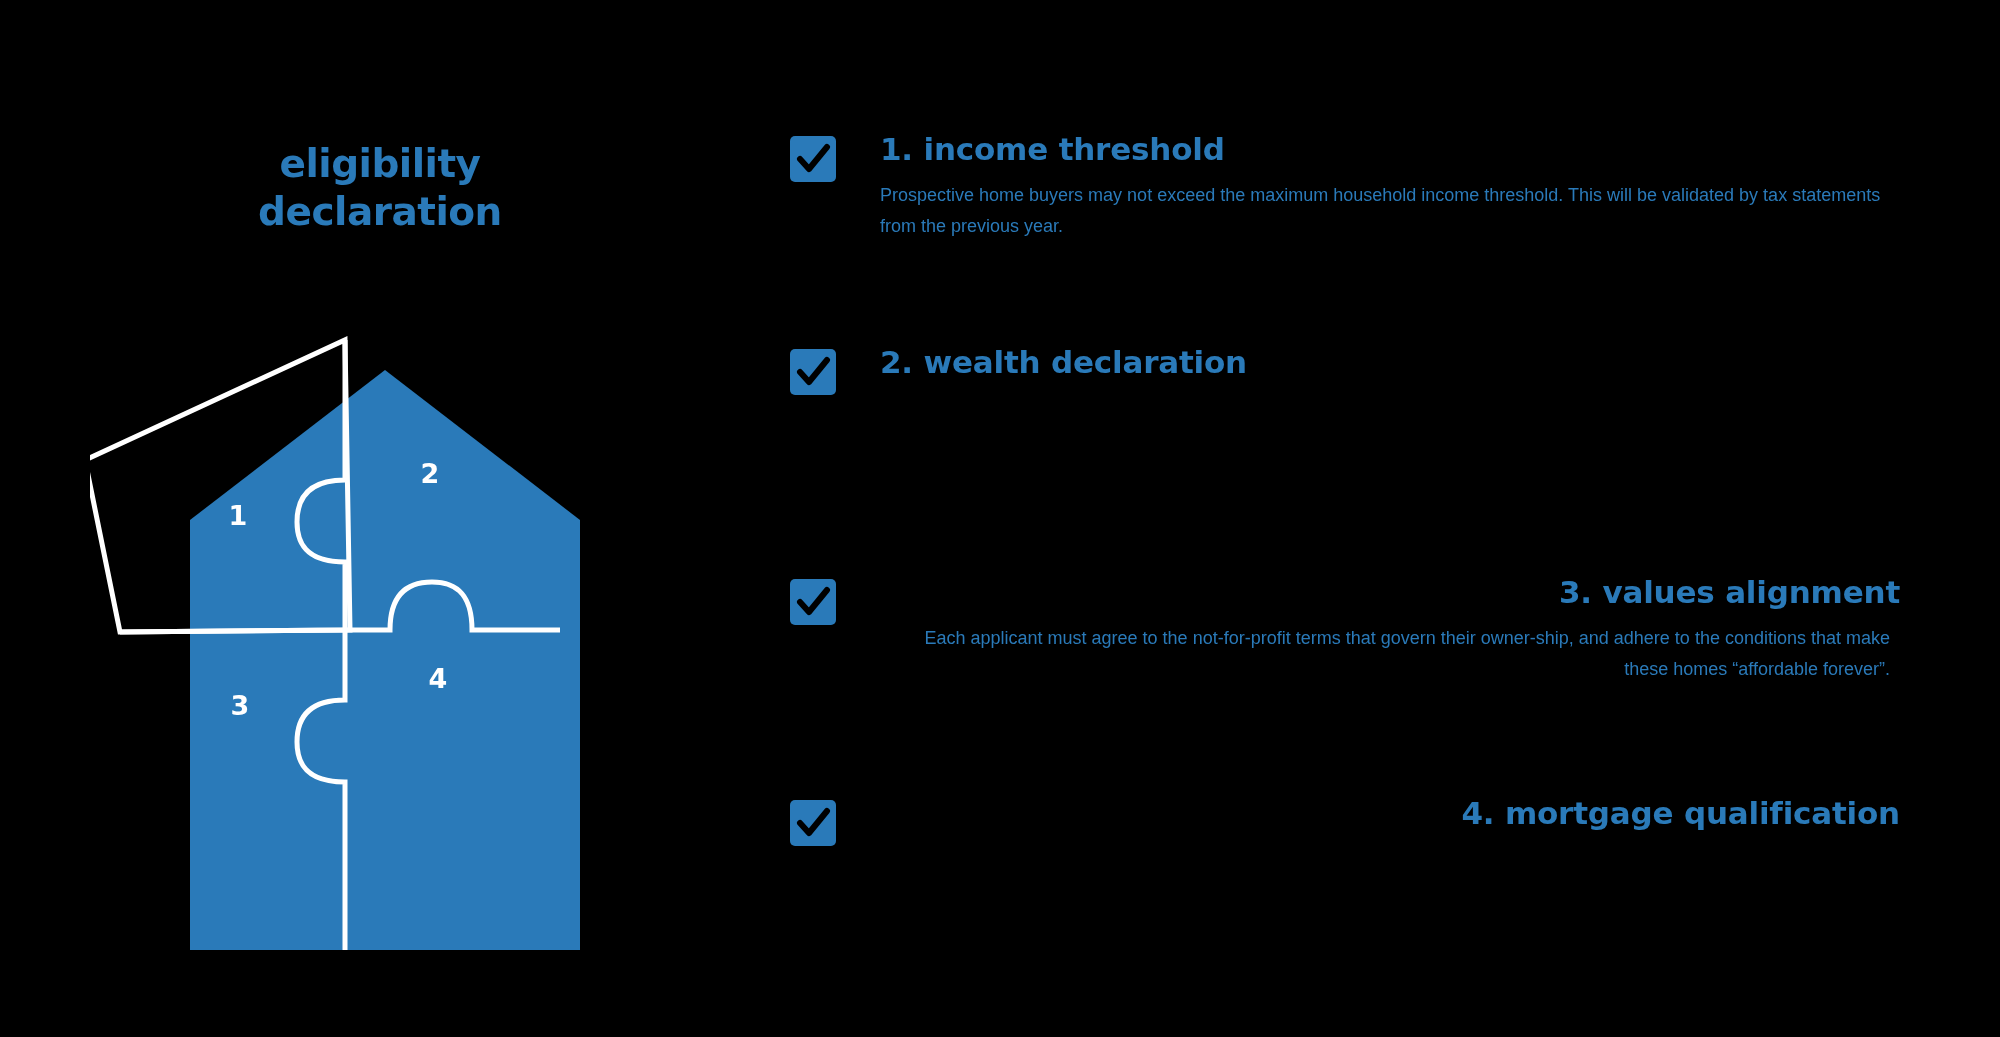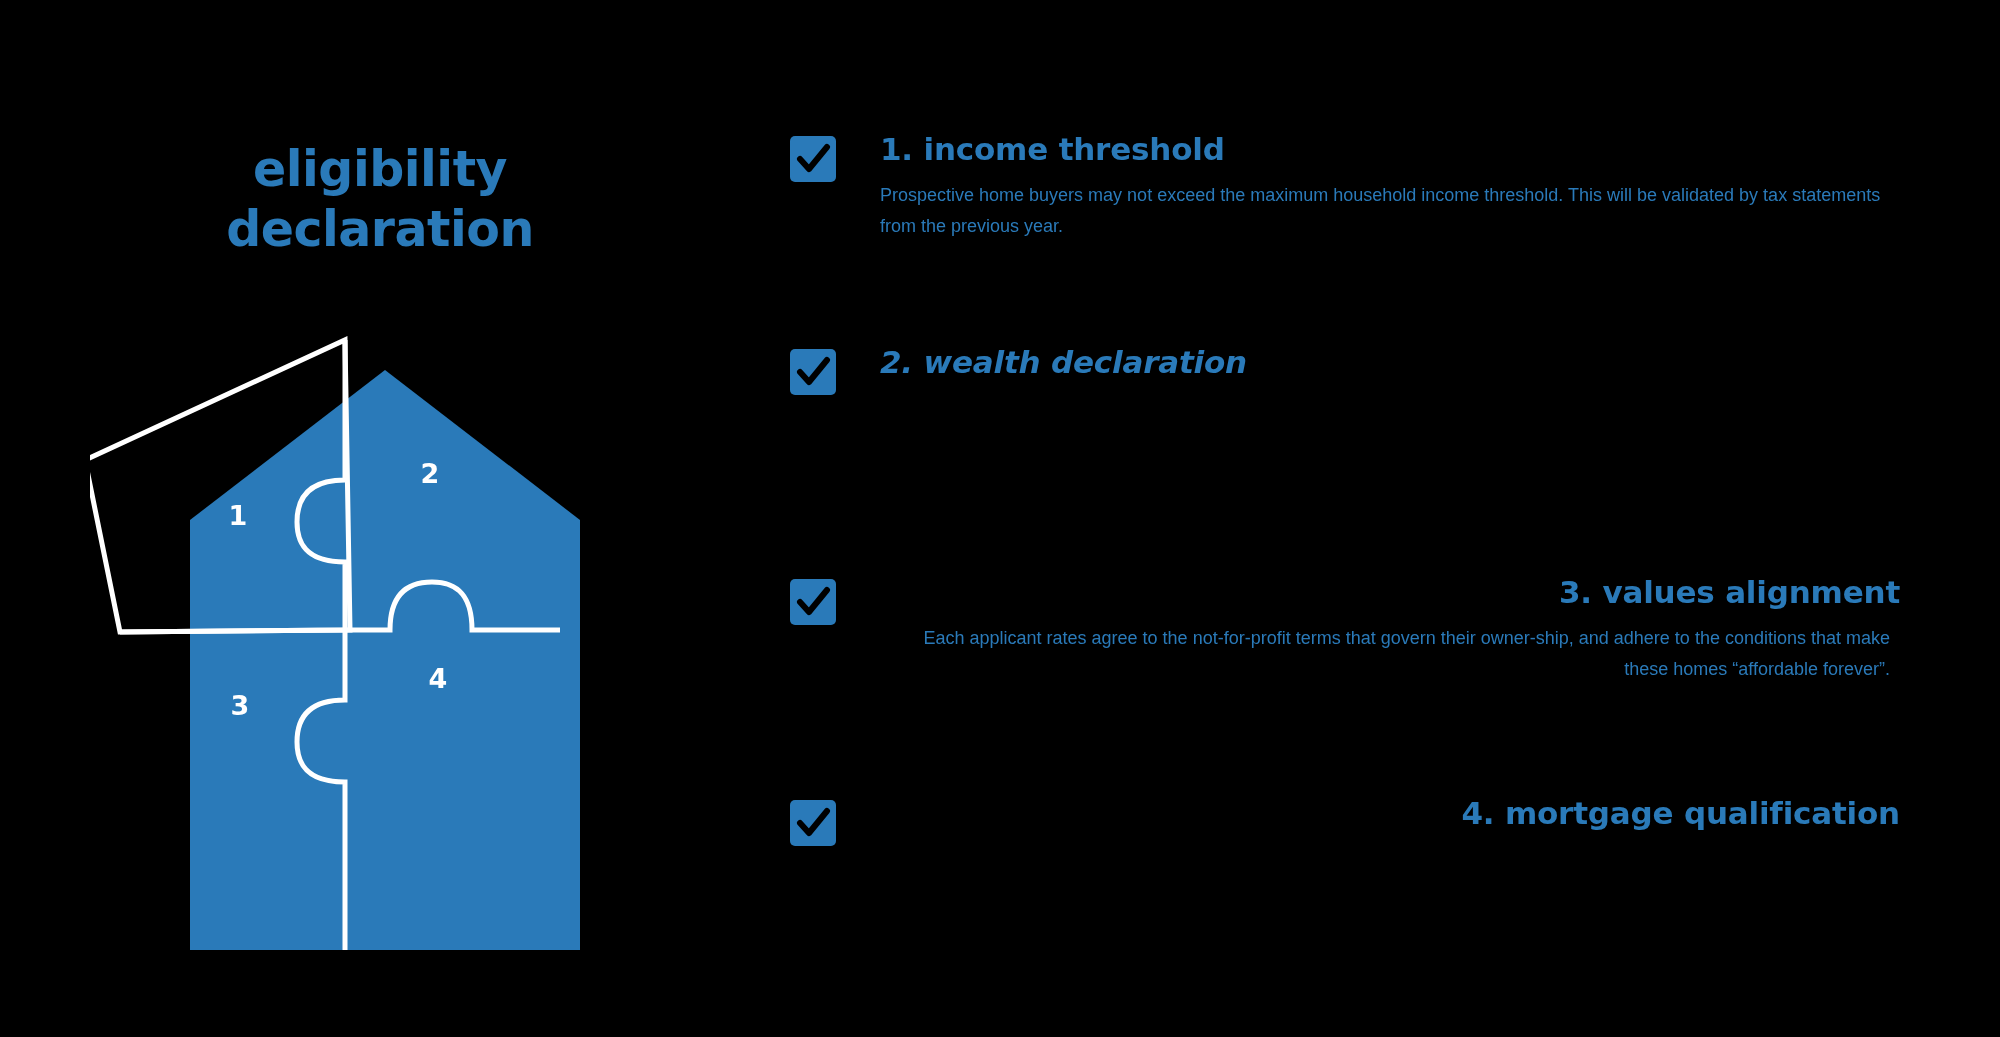--- a/index.html
+++ b/index.html
@@ -32,21 +32,21 @@
   .title-block {
     position: absolute;
     left: 0;
     top: 140px;
     width: 760px;
     text-align: center;
   }
   .title-line {
     font-family: "DejaVu Sans", sans-serif;
     font-weight: bold;
-    font-size: 49px;
+    font-size: 39px;
     letter-spacing: -0.5px;
     color: #2a7ab9;
     line-height: 1.22;
   }
   .puzzle-wrap {
     position: absolute;
     left: 90px;
     top: 330px;
     width: 600px;
     height: 620px;
@@ -153,42 +153,42 @@
           <rect x="0" y="0" width="46" height="46" rx="5" ry="5" fill="#2a7ab9"></rect>
           <path d="M10 23 L19 33 L37 11" fill="none" stroke="#000000" stroke-width="6" stroke-linecap="round" stroke-linejoin="round"></path>
         </svg>
       </span>
       <div class="req-text">
         <h2 class="req-heading">1. income threshold</h2>
         <p class="req-body">Prospective home buyers may not exceed the maximum household income threshold. This will be validated by tax statements from the previous year.</p>
       </div>
     </div>
 
-    <div class="req-item" style="top:345px;font-style:italic;">
+    <div class="req-item" style="top:345px;">
       <span class="check">
         <svg class="check-svg" width="46" height="46" viewBox="0 0 46 46">
           <rect x="0" y="0" width="46" height="46" rx="5" ry="5" fill="#2a7ab9"></rect>
           <path d="M10 23 L19 33 L37 11" fill="none" stroke="#000000" stroke-width="6" stroke-linecap="round" stroke-linejoin="round"></path>
         </svg>
       </span>
       <div class="req-text">
         <h2 class="req-heading">2. wealth declaration</h2>
       </div>
     </div>
 
     <div class="req-item" style="top:575px;text-align:right;">
       <span class="check">
         <svg class="check-svg" width="46" height="46" viewBox="0 0 46 46">
           <rect x="0" y="0" width="46" height="46" rx="5" ry="5" fill="#2a7ab9"></rect>
           <path d="M10 23 L19 33 L37 11" fill="none" stroke="#000000" stroke-width="6" stroke-linecap="round" stroke-linejoin="round"></path>
         </svg>
       </span>
       <div class="req-text">
         <h2 class="req-heading">3. values alignment</h2>
-        <p class="req-body">Each applicant rates agree to the not-for-profit terms that govern their owner-ship, and adhere to the conditions that make these homes “affordable forever”.</p>
+        <p class="req-body">Each applicant must agree to the not-for-profit terms that govern their owner-ship, and adhere to the conditions that make these homes “affordable forever”.</p>
       </div>
     </div>
 
     <div class="req-item" style="top:796px;text-align:right;">
       <span class="check">
         <svg class="check-svg" width="46" height="46" viewBox="0 0 46 46">
           <rect x="0" y="0" width="46" height="46" rx="5" ry="5" fill="#2a7ab9"></rect>
           <path d="M10 23 L19 33 L37 11" fill="none" stroke="#000000" stroke-width="6" stroke-linecap="round" stroke-linejoin="round"></path>
         </svg>
       </span>

